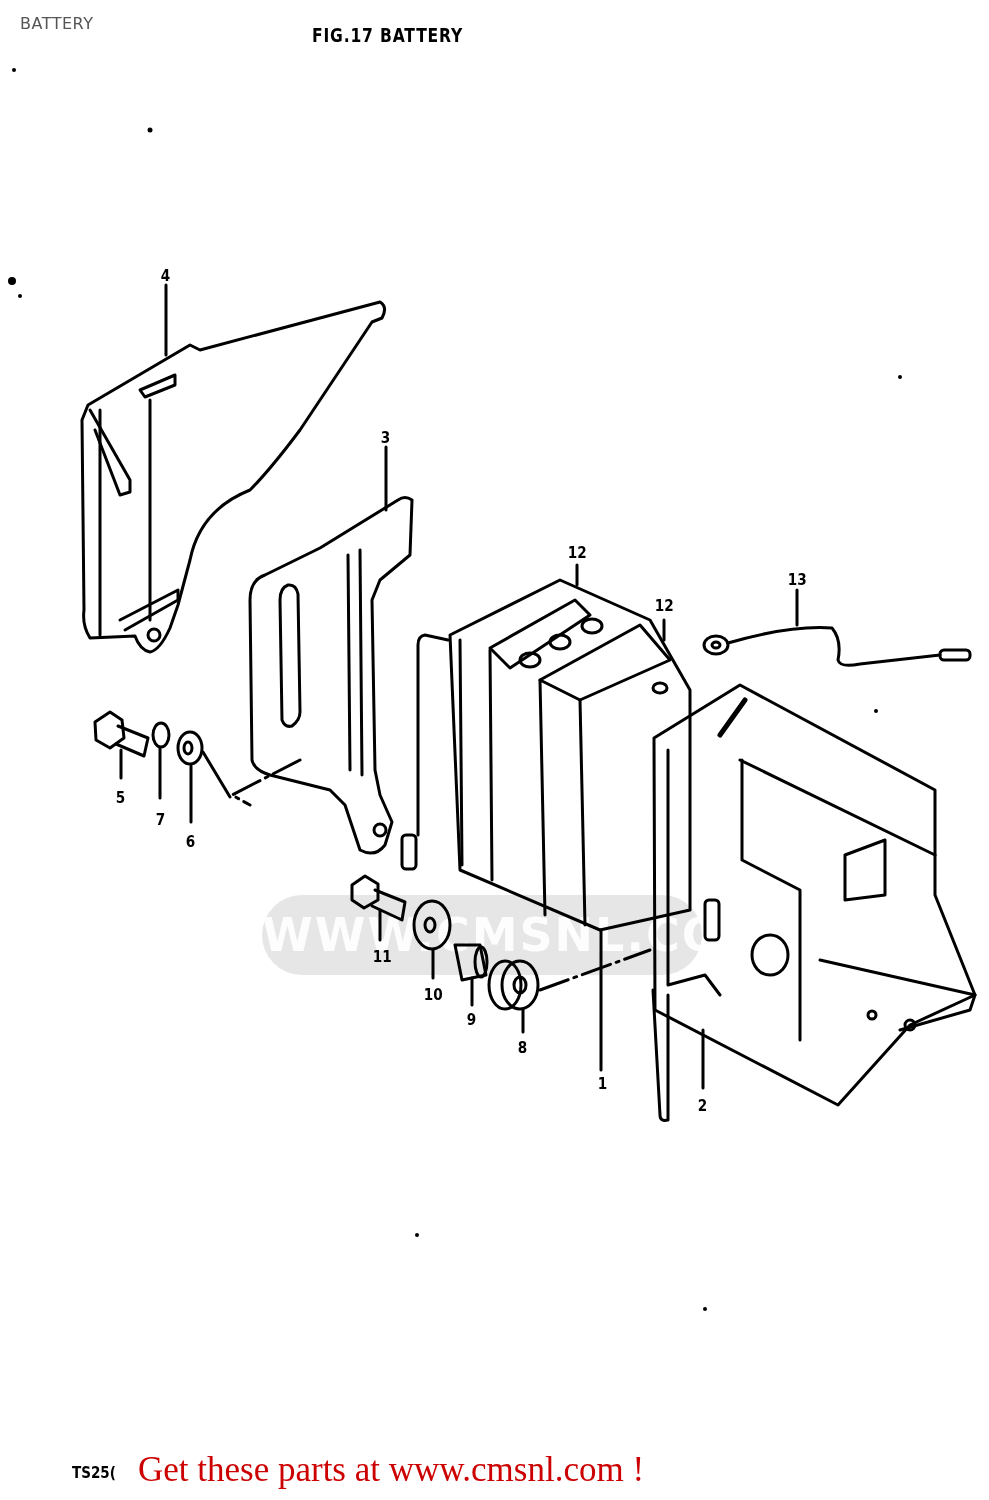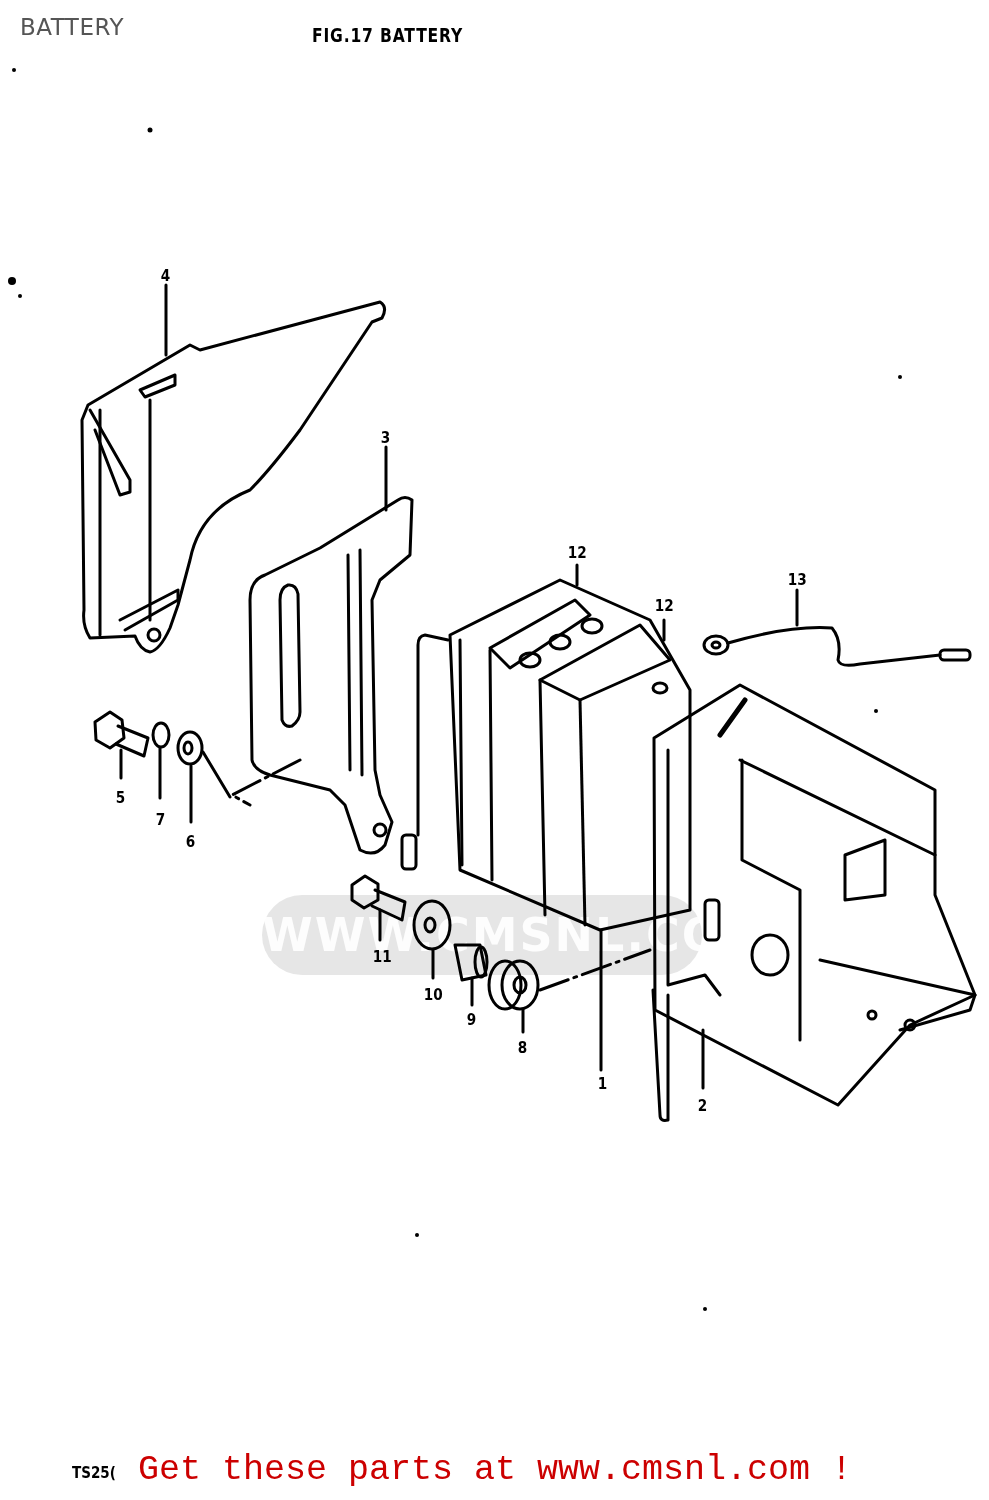--- a/index.html
+++ b/index.html
@@ -1,39 +1,39 @@
 <!DOCTYPE html>
 <html><head>
 <meta charset="utf-8">
 <style>
   html, body { margin: 0; padding: 0; background: #ffffff; }
   body { width: 989px; height: 1500px; position: relative; overflow: hidden; }
   .page-title {
     position: absolute; left: 20px; top: 14px;
-    font-family: "DejaVu Sans", sans-serif; font-size: 23px; color: #555555;
+    font-family: "DejaVu Sans", sans-serif; font-size: 16px; color: #555555;
     letter-spacing: 0.5px;
   }
   .fig-title {
     position: absolute; left: 312px; top: 24px;
     font-family: "DejaVu Sans", sans-serif; font-weight: bold; font-size: 19px;
     color: #000; transform: scaleX(0.82); transform-origin: left top; letter-spacing: 1px;
   }
   .diagram { position: absolute; left: 0; top: 0; }
   .callout {
     position: absolute; font-family: "DejaVu Sans", sans-serif; font-weight: bold;
     font-size: 16px; color: #000; transform: scaleX(0.85); transform-origin: center top;
   }
   .footer-code {
     position: absolute; left: 72px; top: 1464px;
     font-family: "DejaVu Sans", sans-serif; font-weight: bold; font-size: 15px; color: #000;
     transform: scaleX(0.9); transform-origin: left top;
   }
   .footer-cta {
     position: absolute; left: 138px; top: 1450px;
-    font-family: Liberation Mono, monospace; font-size: 35px; color: #cc0000;
+    font-family: Liberation Serif, serif; font-size: 35px; color: #cc0000;
     text-decoration: none; white-space: nowrap;
   }
   .watermark {
     position: absolute; left: 262px; top: 895px; width: 440px; height: 80px;
     border-radius: 40px; background: rgba(200,200,200,0.45);
     font-family: "DejaVu Sans", sans-serif; font-weight: bold; font-size: 46px;
     color: rgba(255,255,255,0.9); text-align: center; line-height: 80px; letter-spacing: 2px;
   }
 </style>
 </head>

